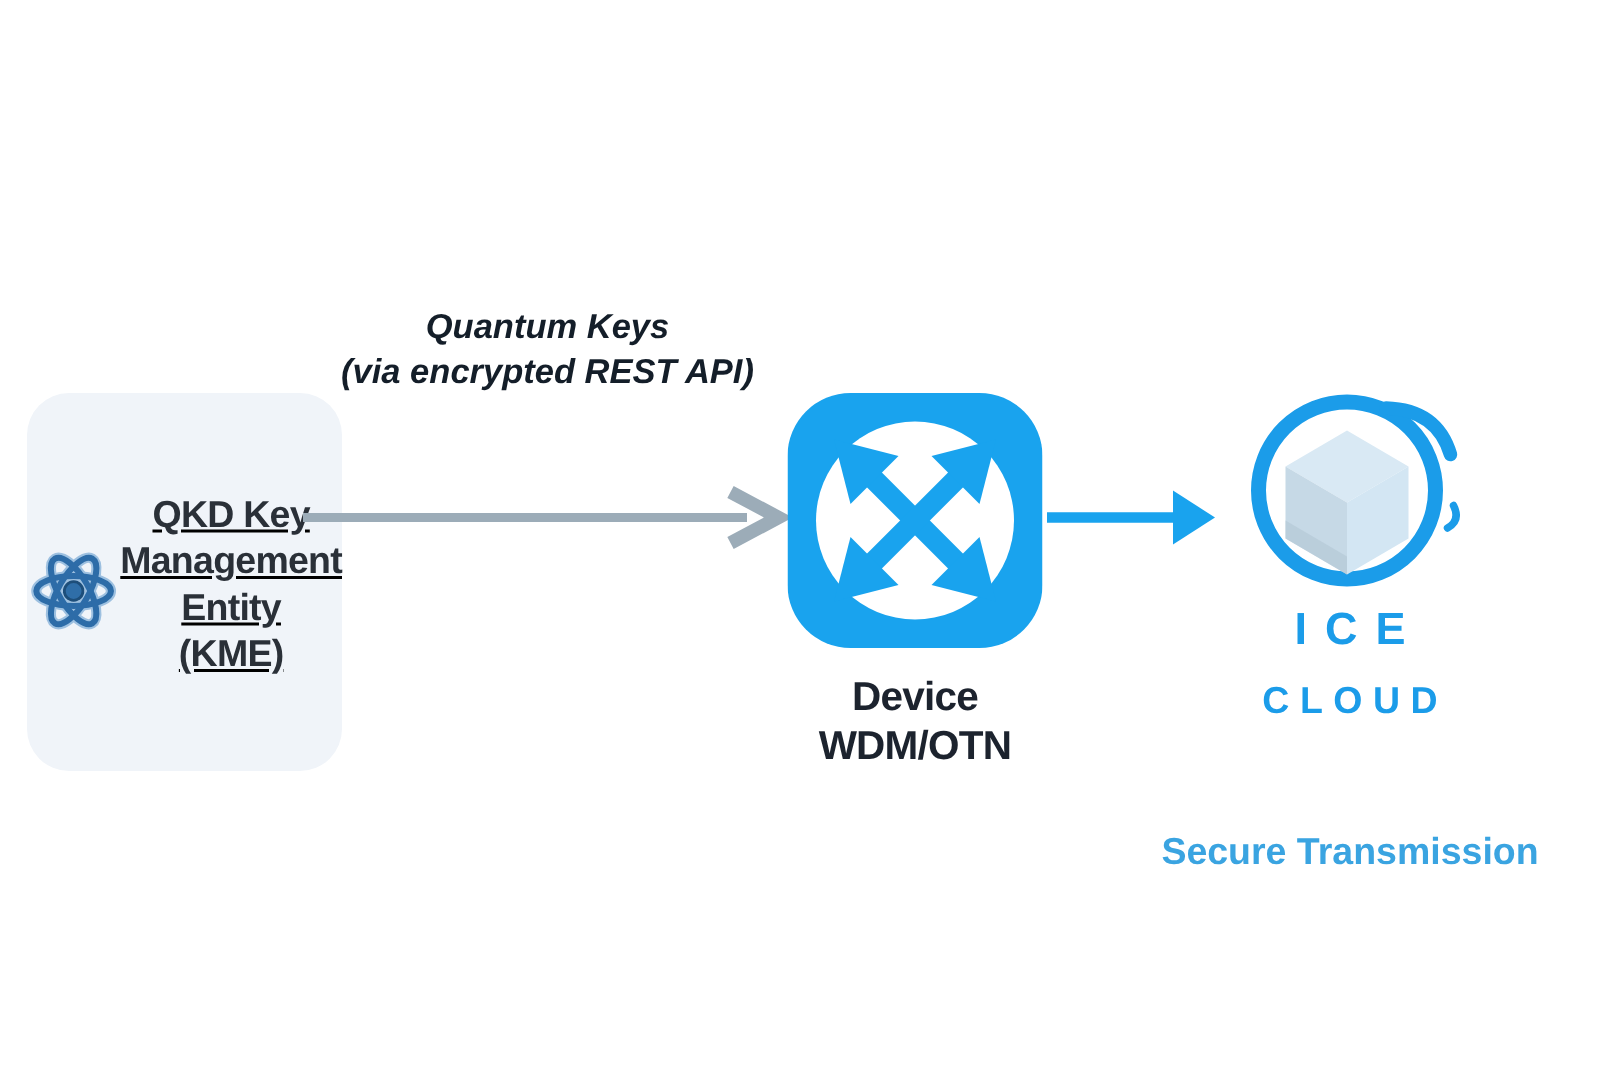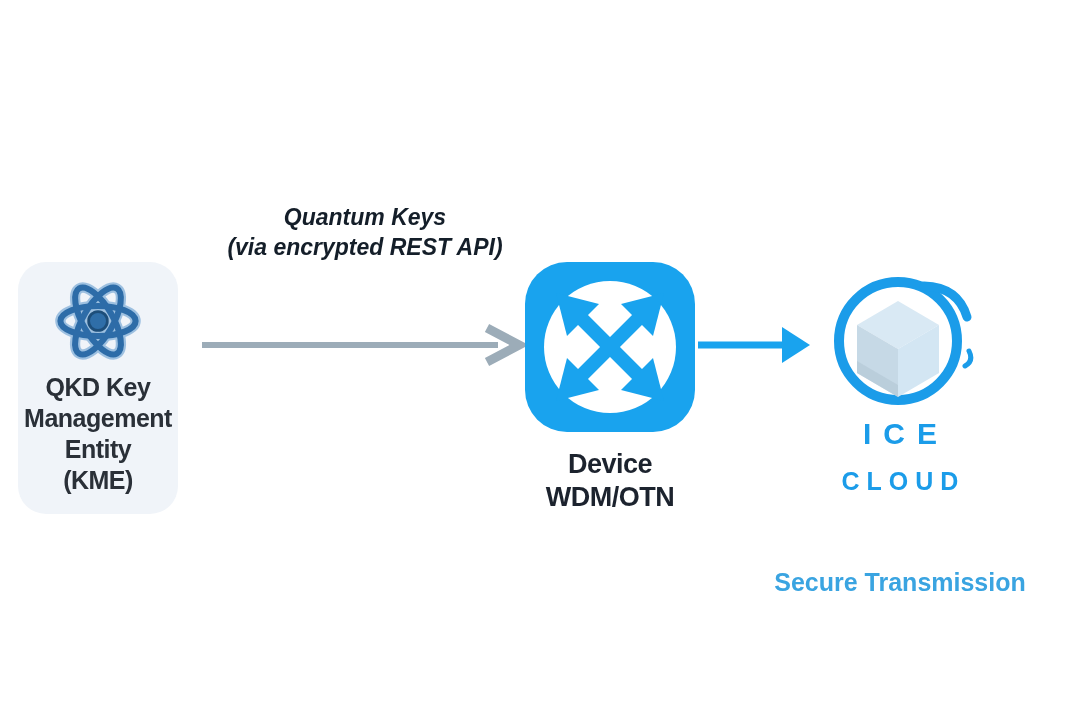--- a/index.html
+++ b/index.html
@@ -17,24 +17,24 @@
   body{font-family:"Liberation Sans", sans-serif;}
   .stage{
     position:relative;
     width:1080px;height:720px;
     background:#ffffff;
     overflow:hidden;
   }
   
   .kme-card{
     position:absolute;left:18px;top:262px;
-    width:160px;height:252px;
+    width:210px;height:252px;
     background:var(--kme-card-bg);
     border-radius:28px;
-    display:flex;flex-direction:column;align-items:center;
+    display:flex;flex-direction:row;align-items:center;text-decoration:underline;
   }
   .atom-svg{width:94px;height:94px;margin-top:12px;}
   .kme-label{
     margin-top:4px;
     text-align:center;
     font-size:25px;line-height:31px;
     font-weight:700;
     color:var(--kme-text);
     letter-spacing:-0.5px;
   }
@@ -59,21 +59,21 @@
   .wdm-label{
     margin-top:16px;
     text-align:center;
     font-size:27px;line-height:33px;
     font-weight:700;
     color:var(--text-dark);
     letter-spacing:-0.5px;
   }
   
   .cloud-node{
-    position:absolute;left:800px;top:269px;width:200px;
+    position:absolute;left:800px;top:255px;width:200px;
     display:flex;flex-direction:column;align-items:center;
   }
   .cloud-logo-svg{width:152px;height:150px;}
   .brand-ice{
     font-size:30px;line-height:30px;font-weight:800;
     color:var(--logo-blue);
     letter-spacing:12px;padding-left:12px;
   }
   .brand-cloud{
     margin-top:16px;

